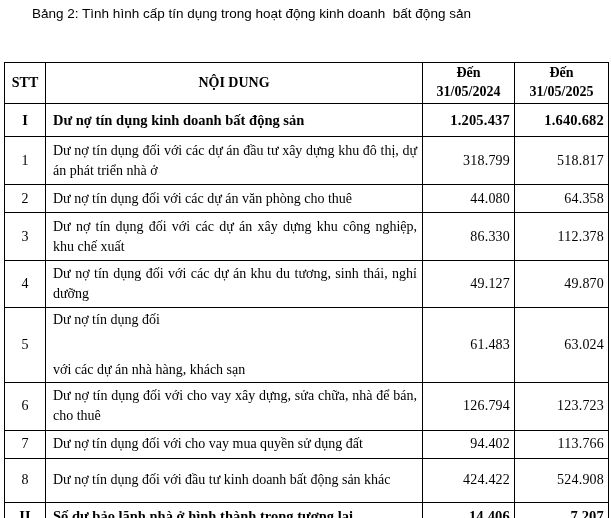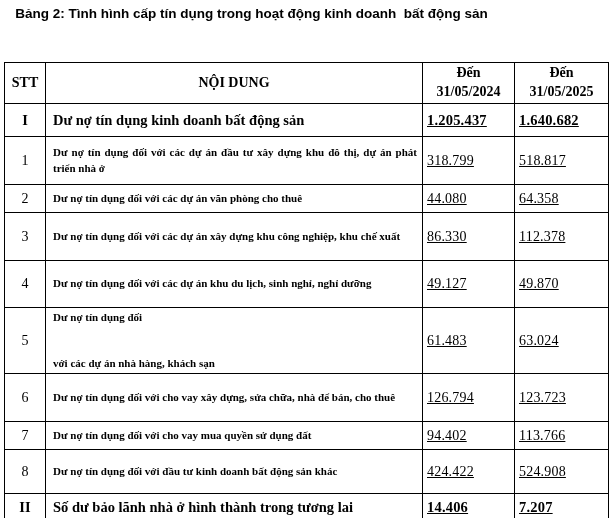--- a/index.html
+++ b/index.html
@@ -6,44 +6,44 @@
   body{
     width:611px;height:518px;position:relative;
     background:#ffffff;color:#000000;
     font-family:"Liberation Serif", serif;
     overflow:hidden;
   }
   .doc-title{
     position:absolute;top:6px;left:0;width:503px;
     text-align:center;
     font-family:"Liberation Sans", sans-serif;
-    font-weight:bold;font-size:13.5px;
+    font-weight:normal;font-size:13.5px;
     white-space:pre-wrap;
   }
   table.credit-table{
     position:absolute;top:62px;left:4px;
     width:604px;
     border-collapse:collapse;table-layout:fixed;
   }
   .credit-table th,.credit-table td{
     border:1px solid #000000;
     vertical-align:middle;
     box-sizing:border-box;
     padding:1px 4px;
   }
   .credit-table th{
     font-weight:bold;text-align:center;font-size:14px;line-height:1.35;
   }
   td.stt{text-align:center;font-size:14px;}
   td.content{
     text-align:justify;text-align-last:left;
     padding:2px 5px 2px 7px;
-    font-size:11px;line-height:1.42;font-weight:bold;
+    font-size:14px;line-height:1.42;
   }
-  td.num{text-align:left;font-size:14px;letter-spacing:0.2px;text-decoration:underline;}
+  td.num{text-align:right;font-size:14px;letter-spacing:0.2px;}
   tr.bold td{font-weight:bold;font-size:14.5px;}
   tr.bold td.content{text-align:right;}
   .hdr-line{display:block;}
   .para1{display:block;margin-bottom:19px;}
   .para2{display:block;margin-top:30px;}
 </style>
 </head>
 <body>
 
 <div class="doc-title">Bảng 2: Tình hình cấp tín dụng trong hoạt động kinh doanh  bất động sản</div>
@@ -89,21 +89,21 @@
       <td class="num">64.358</td>
     </tr>
     <tr style="height:48px">
       <td class="stt">3</td>
       <td class="content">Dư nợ tín dụng đối với các dự án xây dựng khu công nghiệp, khu chế xuất</td>
       <td class="num">86.330</td>
       <td class="num">112.378</td>
     </tr>
     <tr style="height:47px">
       <td class="stt">4</td>
-      <td class="content">Dư nợ tín dụng đối với các dự án khu du lịch, sinh nghỉ, nghỉ dưỡng</td>
+      <td class="content">Dư nợ tín dụng đối với các dự án khu du tương, sinh thái, nghỉ dưỡng</td>
       <td class="num">49.127</td>
       <td class="num">49.870</td>
     </tr>
     <tr style="height:50px">
       <td class="stt">5</td>
       <td class="content">
         <span class="para1">Dư nợ tín dụng đối</span>
         <span class="para2">với các dự án nhà hàng, khách sạn</span>
       </td>
       <td class="num">61.483</td>

